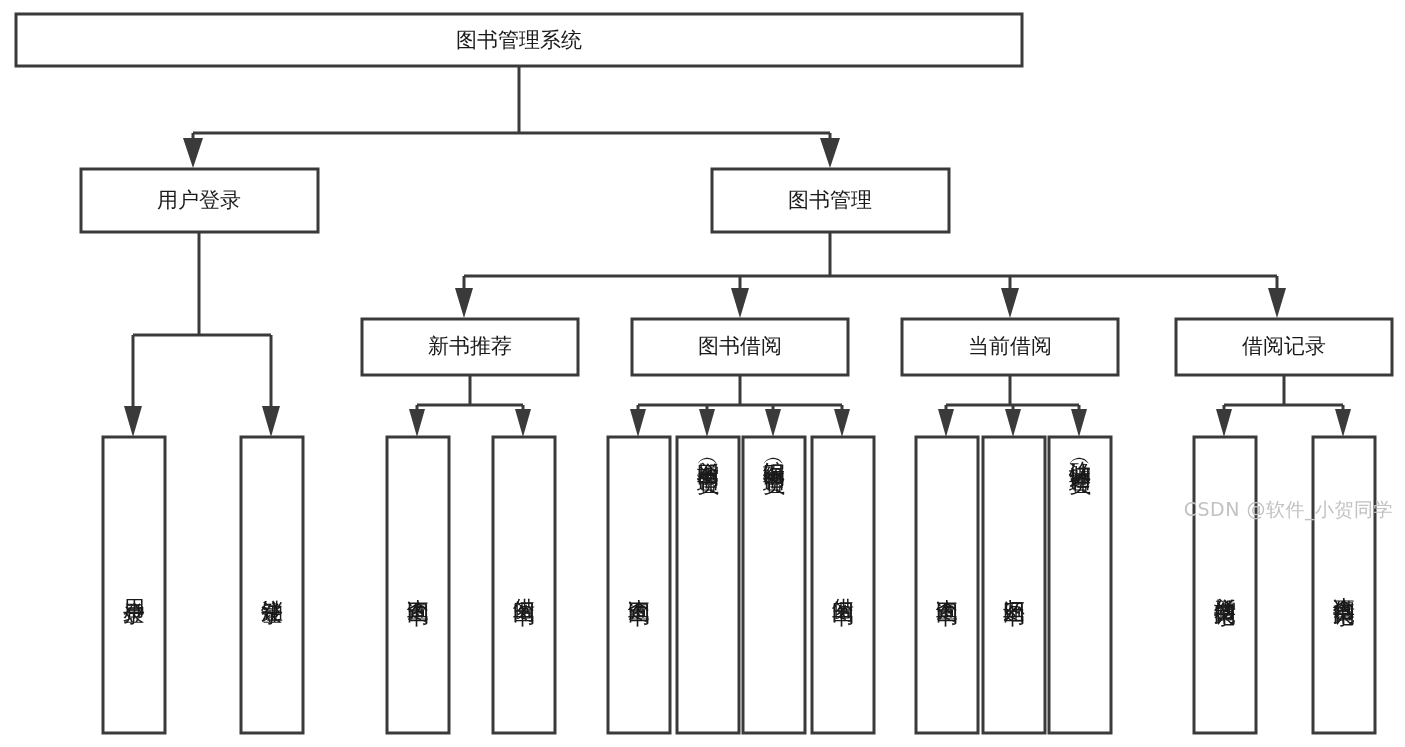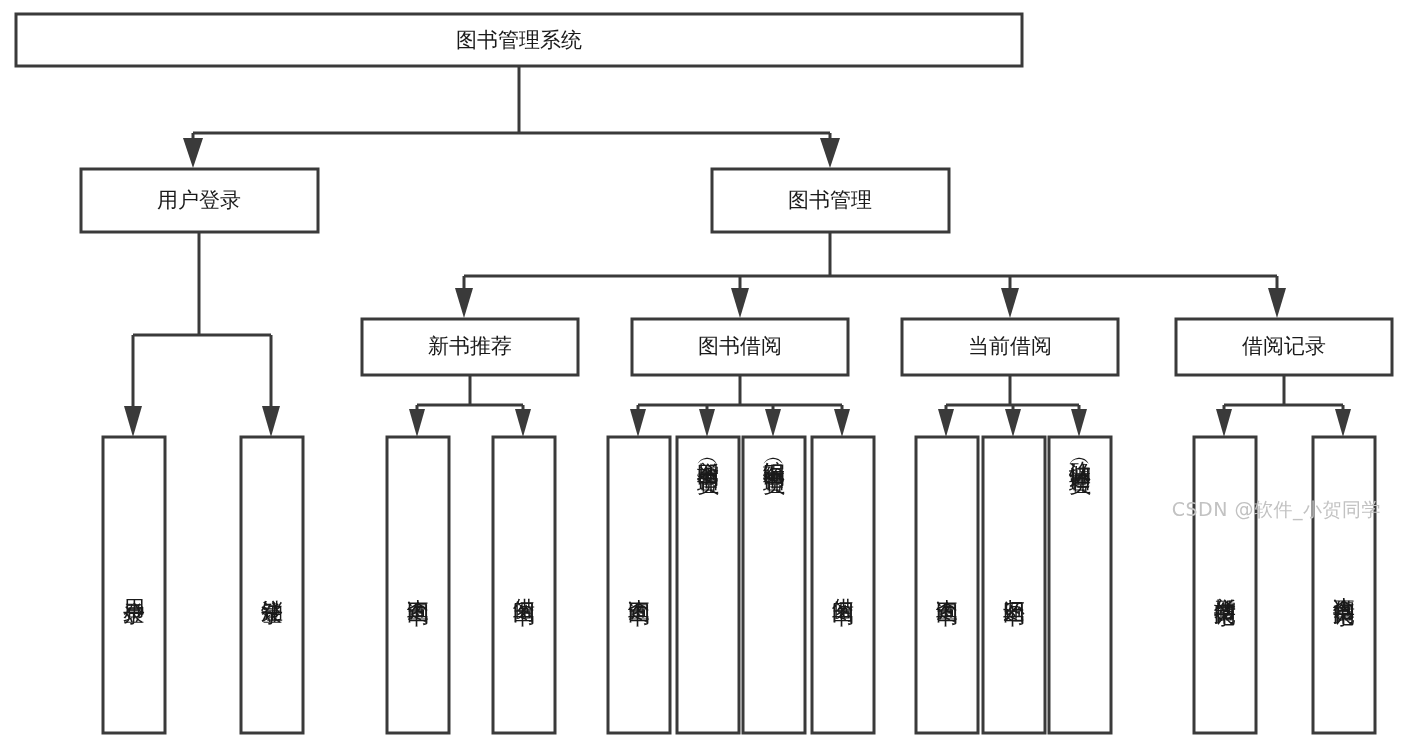--- a/index.html
+++ b/index.html
@@ -71,21 +71,21 @@
     text-orientation: upright;
     font-family: "DejaVu Sans", "Liberation Sans", sans-serif;
     font-size: 22px;
     line-height: 1.08;
     letter-spacing: 2px;
     color: #1a1a1a;
     white-space: nowrap;
   }
   #watermark {
     position: absolute;
-    right: 24px;
+    right: 12px;
     bottom: 4px;
     font-family: "DejaVu Sans", "Liberation Sans", sans-serif;
     font-size: 19px;
     color: #c2c2c2;
     letter-spacing: 0.5px;
     white-space: nowrap;
   }
 </style>
 </head>
 <body>

